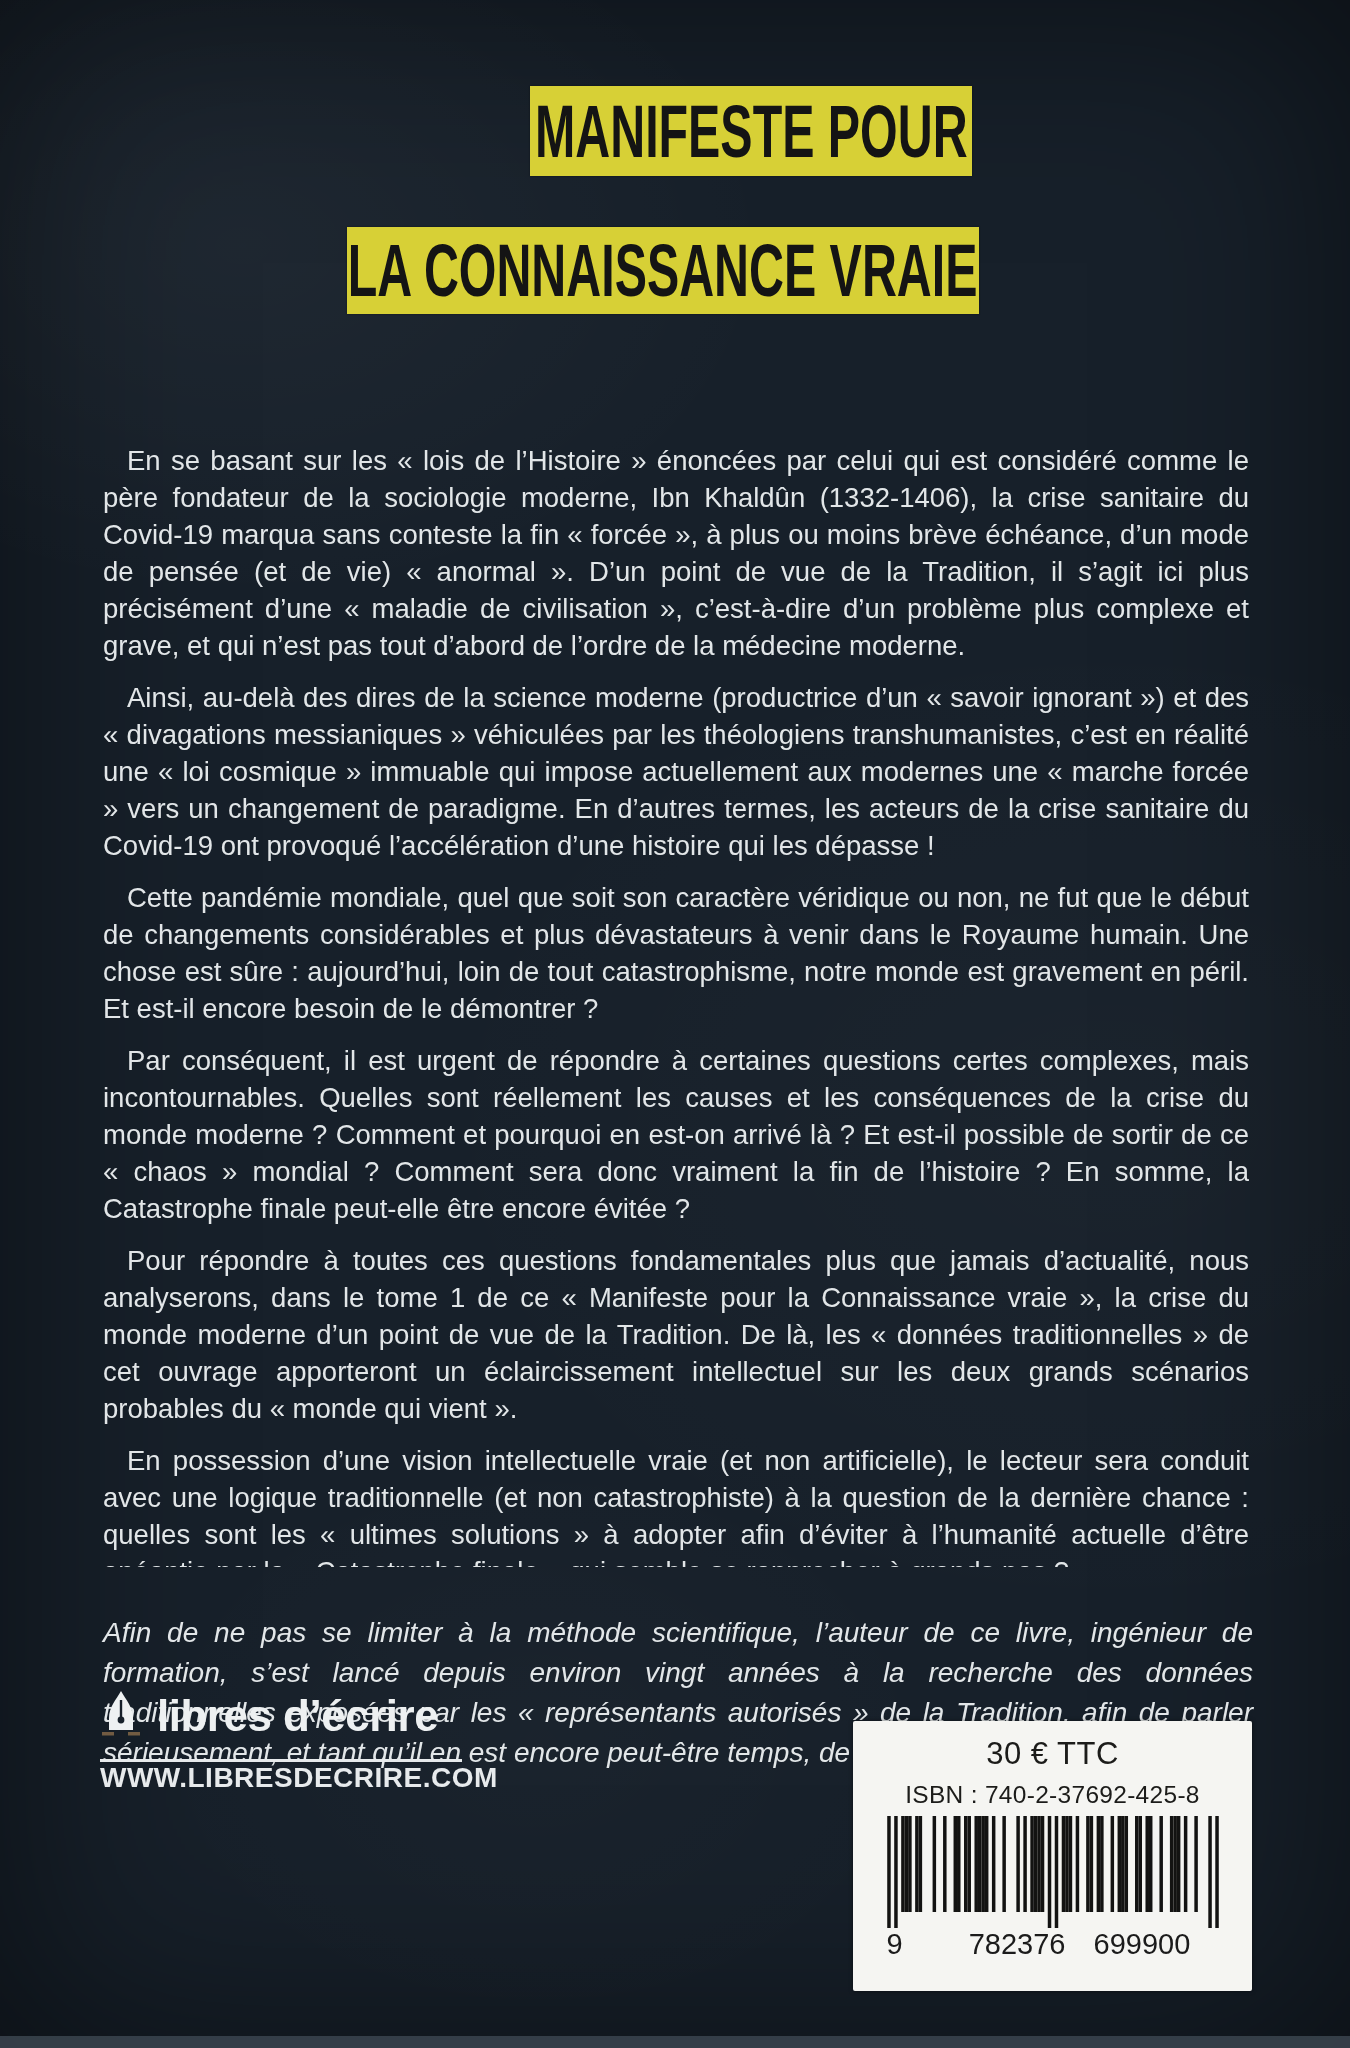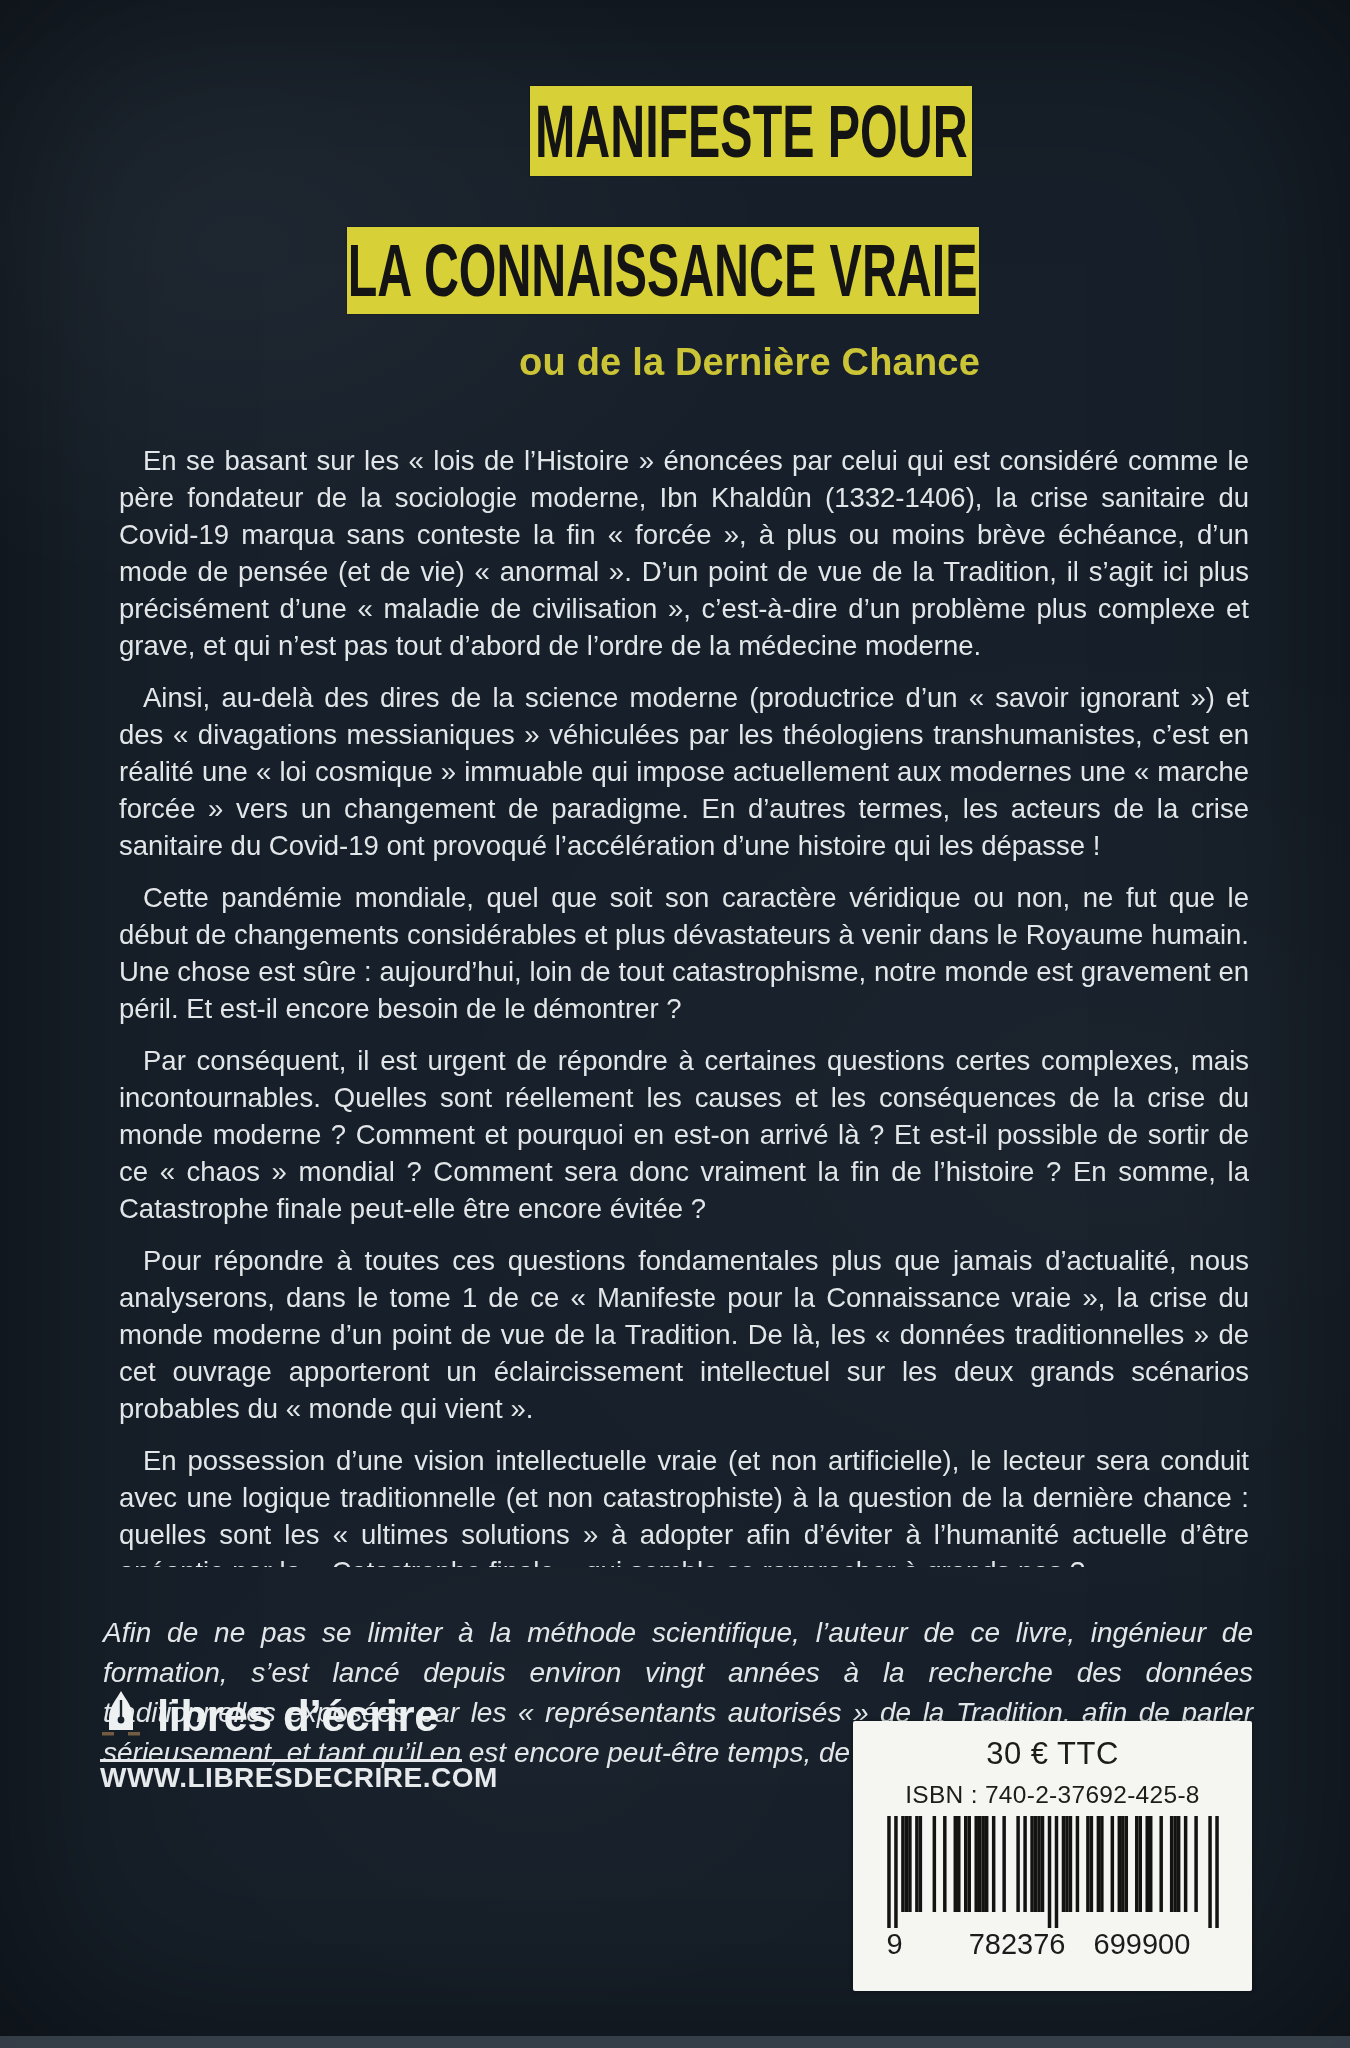--- a/index.html
+++ b/index.html
@@ -51,21 +51,21 @@
   }
 
   
   .blurb{
     position:absolute;left:103px;top:442px;width:1146px;height:1125px;
     color:var(--body-text,#e2e6e8);
     font-size:27.5px;line-height:37px;
     text-align:justify;
     overflow:hidden;
   }
-  .blurb p{margin:0 0 15px 16px;text-indent:24px;}
+  .blurb p{margin:0 0 15px 0;text-indent:24px;}
   .author-note{
     position:absolute;left:103px;top:1585px;width:1150px;
     color:var(--body-text,#e2e6e8);
     font-size:28px;line-height:40px;
     font-style:italic;
     text-align:justify;
   }
 
   
   .price-box{
@@ -106,21 +106,20 @@
 <body>
 
 <div class="page">
 
   <div class="hl-block hl-1">
     <span class="hl-text">MANIFESTE POUR</span>
   </div>
   <div class="hl-block hl-2">
     <span class="hl-text">LA CONNAISSANCE VRAIE</span>
   </div>
-  <div class="subtitle">ou de la Dernière Chance</div>
 
   <div class="blurb">
     <p>En se basant sur les « lois de l’Histoire » énoncées par celui qui est considéré comme le père fondateur de la sociologie moderne, Ibn Khaldûn (1332-1406), la crise sanitaire du Covid-19 marqua sans conteste la fin « forcée », à plus ou moins brève échéance, d’un mode de pensée (et de vie) « anormal ». D’un point de vue de la Tradition, il s’agit ici plus précisément d’une « maladie de civilisation », c’est-à-dire d’un problème plus complexe et grave, et qui n’est pas tout d’abord de l’ordre de la médecine moderne.</p>
     <p>Ainsi, au-delà des dires de la science moderne (productrice d’un « savoir ignorant ») et des « divagations messianiques » véhiculées par les théologiens transhumanistes, c’est en réalité une « loi cosmique » immuable qui impose actuellement aux modernes une « marche forcée » vers un changement de paradigme. En d’autres termes, les acteurs de la crise sanitaire du Covid-19 ont provoqué l’accélération d’une histoire qui les dépasse !</p>
     <p>Cette pandémie mondiale, quel que soit son caractère véridique ou non, ne fut que le début de changements considérables et plus dévastateurs à venir dans le Royaume humain. Une chose est sûre : aujourd’hui, loin de tout catastrophisme, notre monde est gravement en péril. Et est-il encore besoin de le démontrer ?</p>
     <p>Par conséquent, il est urgent de répondre à certaines questions certes complexes, mais incontournables. Quelles sont réellement les causes et les conséquences de la crise du monde moderne ? Comment et pourquoi en est-on arrivé là ? Et est-il possible de sortir de ce « chaos » mondial ? Comment sera donc vraiment la fin de l’histoire ? En somme, la Catastrophe finale peut-elle être encore évitée ?</p>
     <p>Pour répondre à toutes ces questions fondamentales plus que jamais d’actualité, nous analyserons, dans le tome 1 de ce « Manifeste pour la Connaissance vraie », la crise du monde moderne d’un point de vue de la Tradition. De là, les « données traditionnelles » de cet ouvrage apporteront un éclaircissement intellectuel sur les deux grands scénarios probables du « monde qui vient ».</p>
     <p>En possession d’une vision intellectuelle vraie (et non artificielle), le lecteur sera conduit avec une logique traditionnelle (et non catastrophiste) à la question de la dernière chance : quelles sont les « ultimes solutions » à adopter afin d’éviter à l’humanité actuelle d’être anéantie par la « Catastrophe finale » qui semble se rapprocher à grands pas ?</p>
   </div>
 

